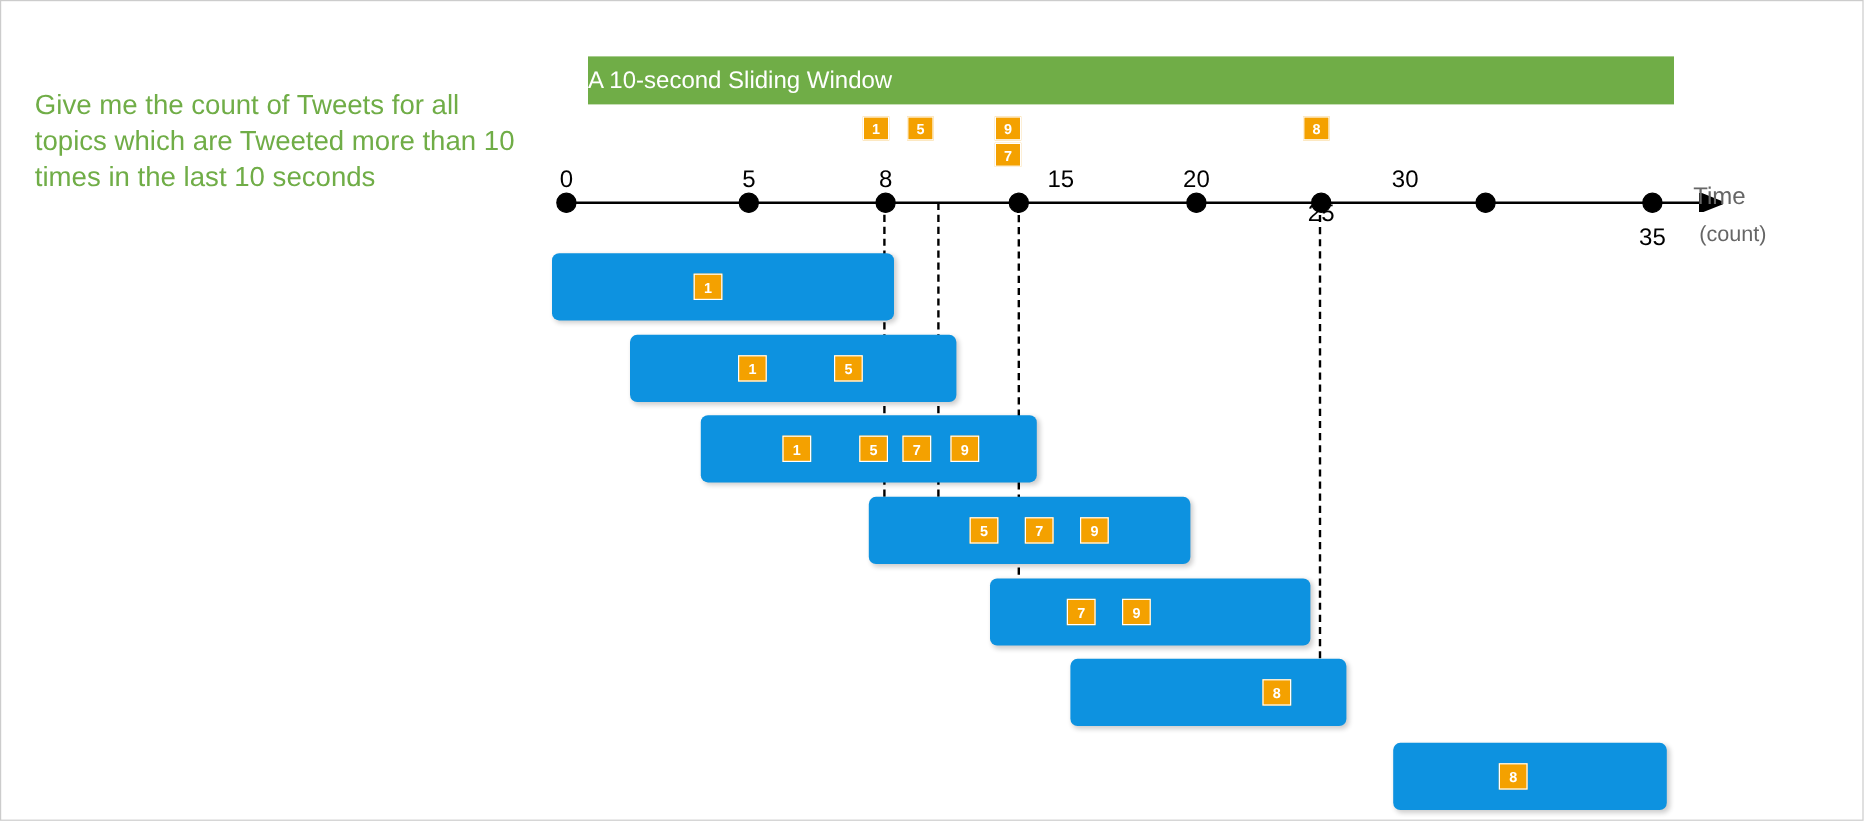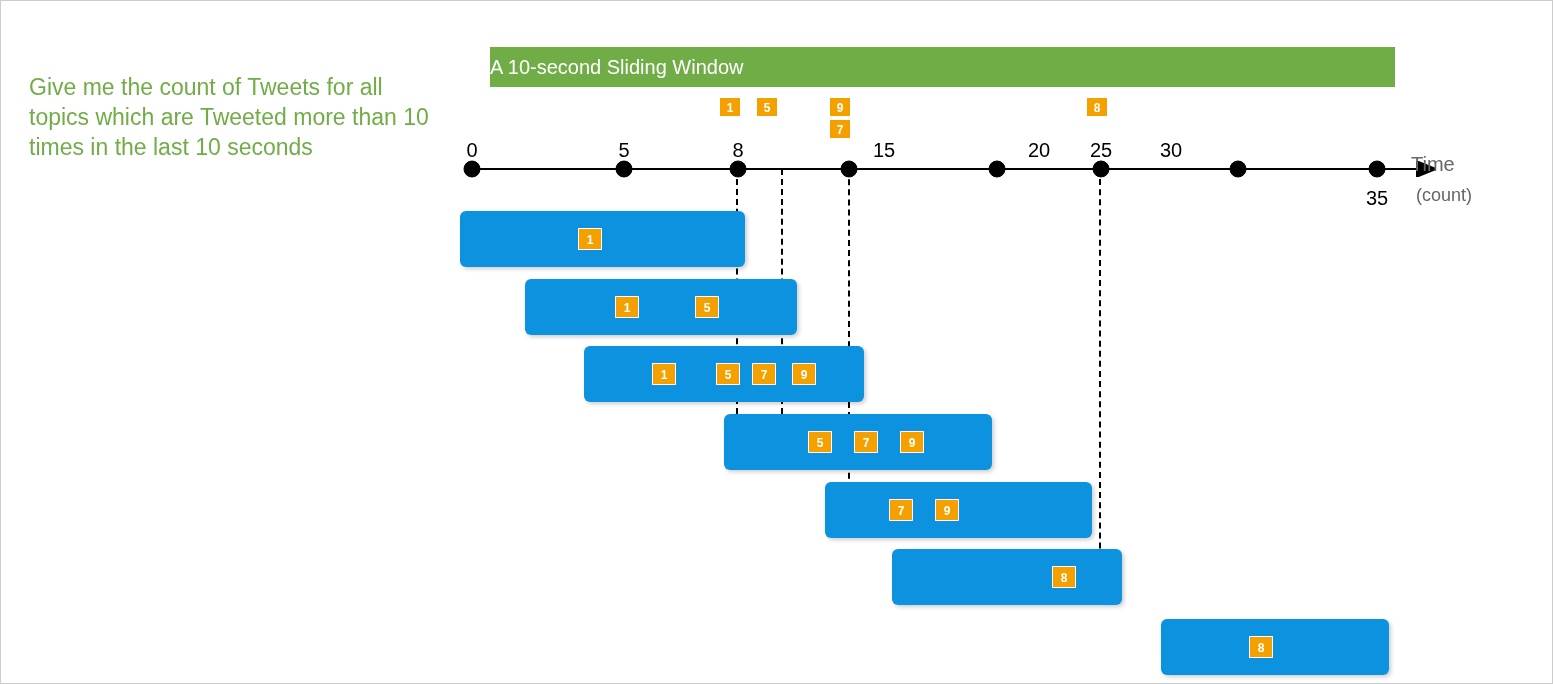--- a/index.html
+++ b/index.html
@@ -121,22 +121,22 @@
 </svg>
 
 <div class="axis-label">Time</div>
 <div class="axis-sub">(count)</div>
 
 <div id="tick-labels">
     <div class="tick-label" style="left: 456px; width: 30px;">0</div>
     <div class="tick-label" style="left: 608px; width: 30px;">5</div>
     <div class="tick-label" style="left: 722px; width: 30px;">8</div>
     <div class="tick-label" style="left: 868px; width: 30px;">15</div>
-    <div class="tick-label" style="left: 981px; width: 30px; margin-left: 42px;">20</div>
-    <div class="tick-label" style="left: 1085px; width: 30px;">25</div>
+    <div class="tick-label" style="left: 981px; width: 30px;">20</div>
+    <div class="tick-label" style="left: 1085px; width: 30px; margin-top: 28px;">25</div>
     <div class="tick-label" style="left: 1155px; width: 30px;">30</div>
     <div class="tick-label" style="left: 1361px; width: 30px; margin-top: 48px;">35</div>
   </div>
 <div id="events">
     <div class="event-marker" style="left: 718px; top: 96px;">1</div>
     <div class="event-marker" style="left: 755px; top: 96px;">5</div>
     <div class="event-marker" style="left: 828px; top: 96px;">9</div>
     <div class="event-marker" style="left: 828px; top: 118px;">7</div>
     <div class="event-marker" style="left: 1085px; top: 96px;">8</div>
   </div>

